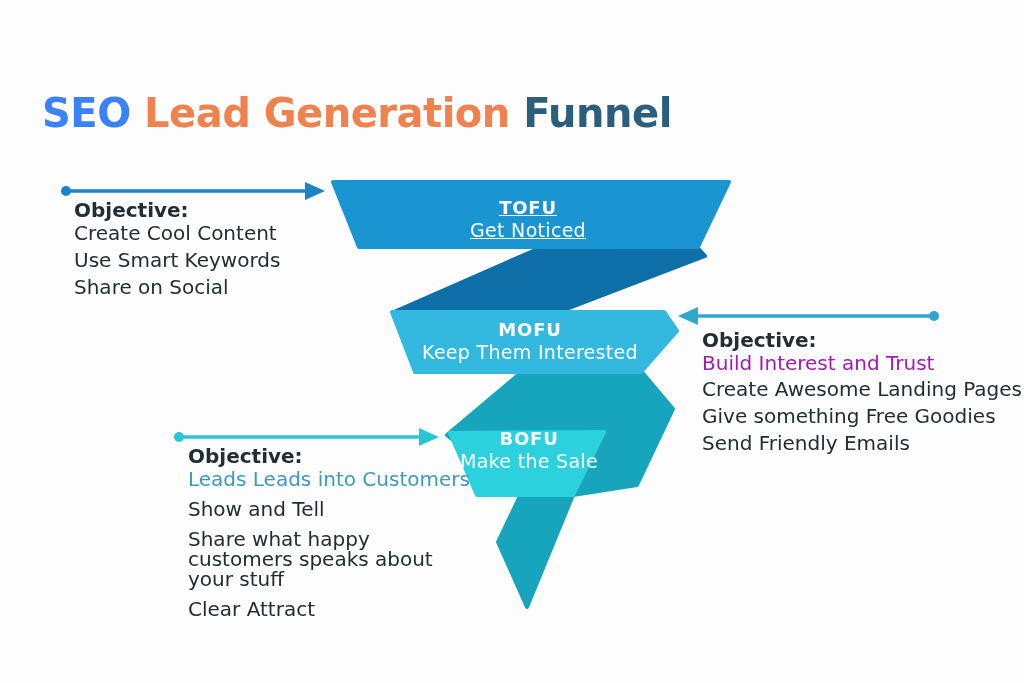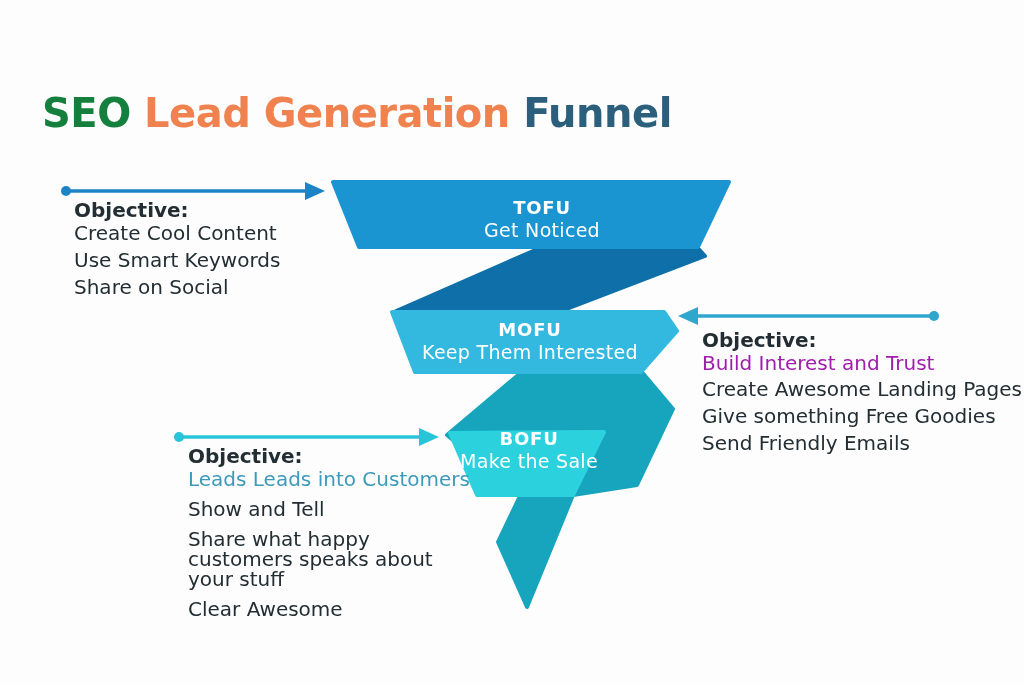--- a/index.html
+++ b/index.html
@@ -14,42 +14,42 @@
     font-size:40px;font-weight:700;letter-spacing:-0.5px;
     white-space:nowrap;
   }
   .diagram{position:absolute;left:0;top:0;width:1024px;height:683px;}
   .diagram .shape{stroke-width:4px;stroke-linejoin:round;}
   .diagram .arrow-line{stroke-width:3.5px;}
 
   .stage-label{position:absolute;width:240px;text-align:center;color:#ffffff;}
   .stage-label .stage-name{font-size:18px;font-weight:700;letter-spacing:0.8px;line-height:22px;}
   .stage-label .stage-sub{font-size:19px;letter-spacing:0.3px;line-height:18px;margin-top:2px;}
-  .stage-tofu{left:422px;top:197px;}
+  .stage-tofu{left:408px;top:197px;text-decoration:underline;}
   .stage-mofu{left:410px;top:319px;}
   .stage-bofu{left:409px;top:428px;}
 
   .note{position:absolute;color:#232E34;font-size:20px;line-height:22px;}
   .note .obj-label{font-weight:700;margin-bottom:1px;white-space:nowrap;}
   .note .obj-value{margin-bottom:4px;white-space:nowrap;}
   .note .line{margin-bottom:5px;white-space:nowrap;}
   .note-tofu{left:74px;top:199px;width:290px;}
   .note-mofu{left:702px;top:329px;width:320px;}
   .note-bofu{left:188px;top:445px;width:300px;}
   .note-bofu .obj-value{margin-bottom:8px;}
   .note-bofu .line{margin-bottom:9px;}
   .note .line.wrap{white-space:normal;max-width:272px;line-height:20px;}
 </style>
 </head>
 <body>
 
 <div class="canvas" style="background: rgb(253, 253, 253);">
 
   <div class="title">
-    <span style="color: #15803d; margin-top: 33px;">SEO</span>
+    <span style="color: #3b82f6; margin-top: 33px;">SEO</span>
     <span style="color: rgb(240, 130, 79);">Lead Generation</span>
     <span style="color: rgb(43, 95, 123);">Funnel</span>
   </div>
 
   <svg class="diagram" viewBox="0 0 1024 683" aria-hidden="true">
 
     <polygon class="shape" points="540,248 696,246 705,256 564,310 394,312" style="fill: rgb(15, 111, 168); stroke: rgb(15, 111, 168);"></polygon>
     <polygon class="shape" points="523,371 641,371 673,409 637,485 573,495 527,607 498,542 520,496 447,435" style="fill: rgb(23, 165, 190); stroke: rgb(23, 165, 190);"></polygon>
 
     <polygon class="shape" points="333,182 729,182 698,247 359,247" style="fill: rgb(27, 148, 210); stroke: rgb(27, 148, 210);"></polygon>
@@ -99,16 +99,16 @@
     <div class="line">Create Awesome Landing Pages</div>
     <div class="line">Give something Free Goodies</div>
     <div class="line">Send Friendly Emails</div>
   </div>
 
   <div class="note note-bofu" style="color: rgb(35, 46, 52);">
     <div class="obj-label">Objective:</div>
     <div class="obj-value" style="color: rgb(61, 154, 184);">Leads Leads into Customers</div>
     <div class="line">Show and Tell</div>
     <div class="line wrap">Share what happy customers speaks about your stuff</div>
-    <div class="line">Clear Awesome</div>
+    <div class="line">Clear Attract</div>
   </div>
 
 </div>
 
 </body></html>

